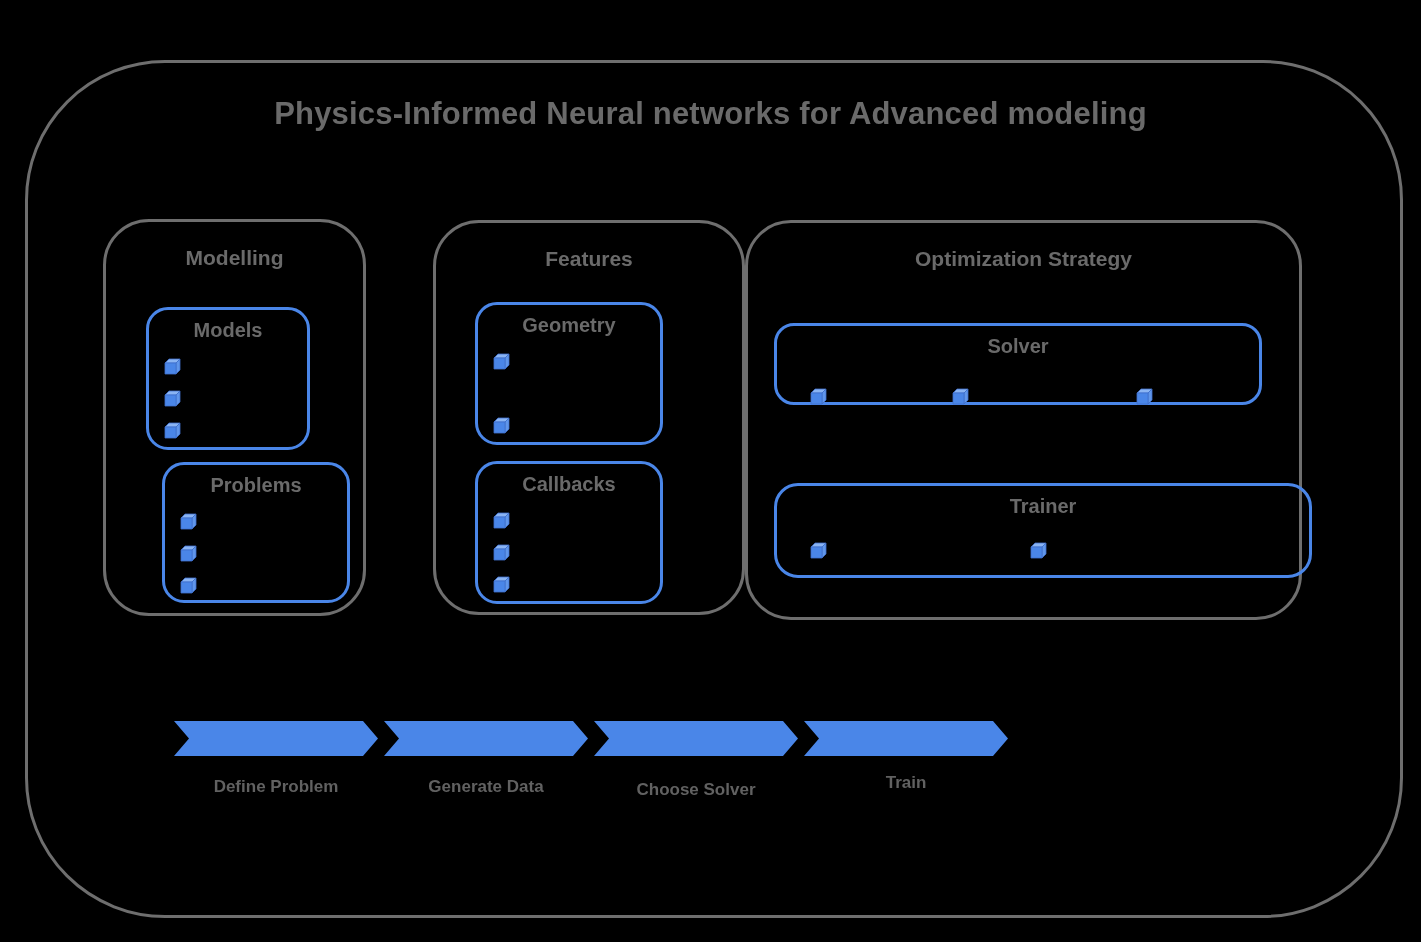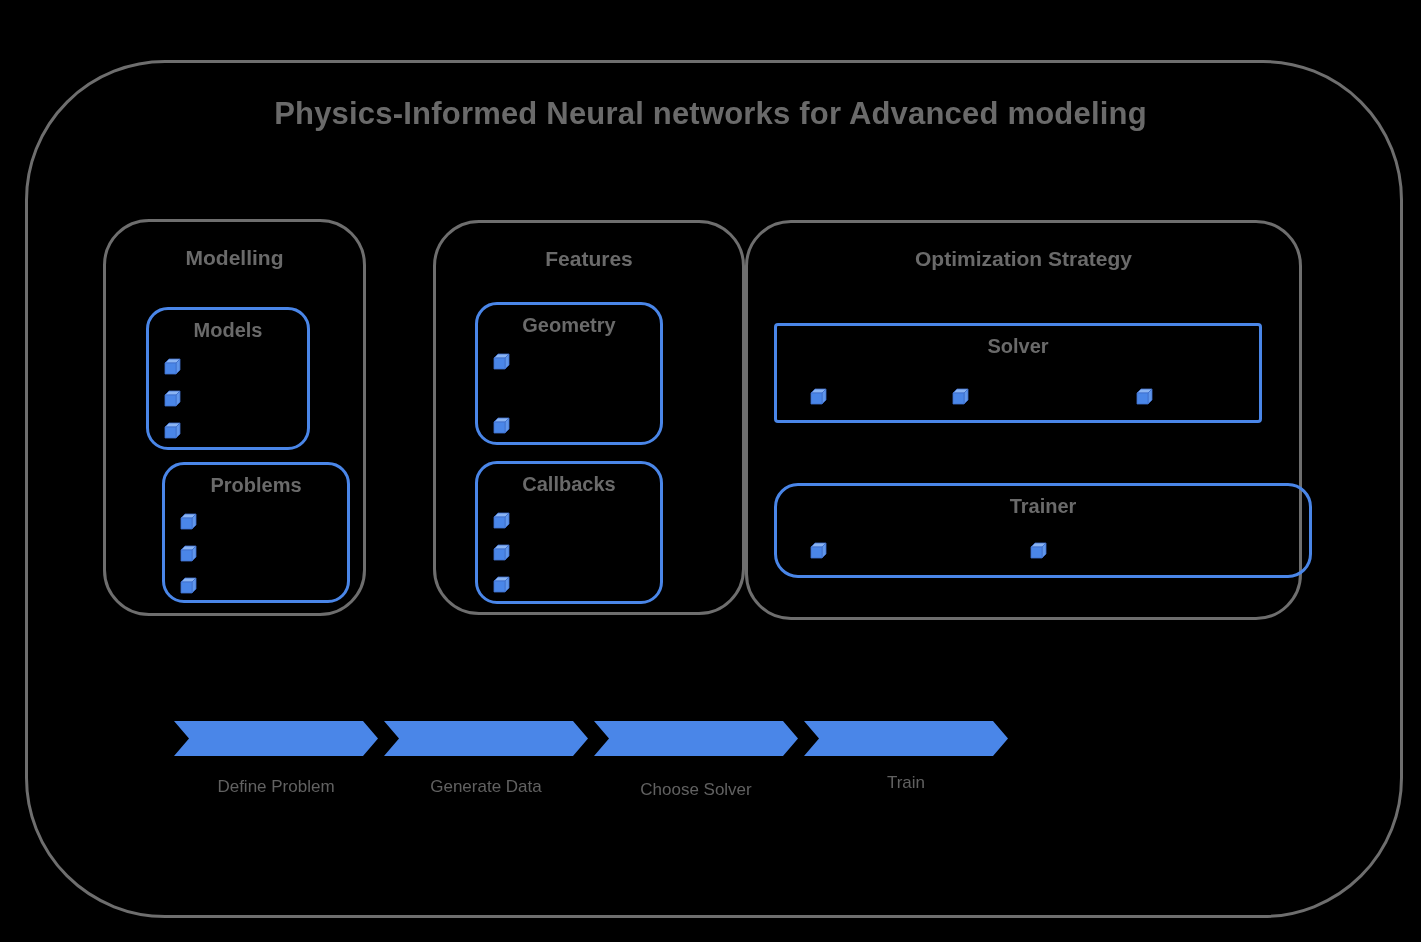--- a/index.html
+++ b/index.html
@@ -52,21 +52,21 @@
     text-align: center;
     font-size: 20px; font-weight: bold;
     color: var(--text-gray, #6a6a6a);
   }
   
   #box-models    { left: 40px; top:  73px; width: 164px; height: 143px; margin-top: 12px; }
   #box-problems  { left: 56px; top: 240px; width: 188px; height: 141px; }
   #box-geometry  { left: 39px; top:  79px; width: 188px; height: 143px; }
   #box-callbacks { left: 39px; top: 238px; width: 188px; height: 143px; }
   
-  #box-solver  { left: 26px; top: 100px; width: 488px; height: 100px; border-radius: 4px; text-decoration: underline; }
+  #box-solver  { left: 26px; top: 100px; width: 488px; height: 82px; border-radius: 20px; text-decoration: underline; }
   #box-trainer { left: 26px; top: 260px; width: 538px; height: 95px; border-radius: 24px; }
 
   .cube { position: absolute; width: 17px; height: 17px; }
   
   .vslot1 { left: 15px; top: 48px; }
   .vslot2 { left: 15px; top: 80px; }
   .vslot3 { left: 15px; top: 112px; }
   
   #box-solver .hslot1 { left: 33px;  top: 62px; }
   #box-solver .hslot2 { left: 175px; top: 62px; }
@@ -82,21 +82,21 @@
   }
   .step { width: 204px; position: relative; }
   .chevron {
     width: 204px; height: 35px;
     background: var(--accent-blue, #4a86e8);
     clip-path: polygon(0 0, 189px 0, 204px 17.5px, 189px 35px, 0 35px, 15px 17.5px);
   }
   .step-label {
     margin-top: 21px;
     text-align: center;
-    font-size: 17px; font-weight: normal;
+    font-size: 17px; font-weight: bold;
     color: #616161;
     white-space: nowrap;
   }
   .step:nth-child(3) .step-label { margin-top: 24px; }
   .step:nth-child(4) .step-label, .step:nth-child(5) .step-label { margin-top: 17px; }
 
   .svg-defs { position: absolute; width: 0; height: 0; }
 </style>
 </head>
 <body style="background: rgb(0, 0, 0);">

